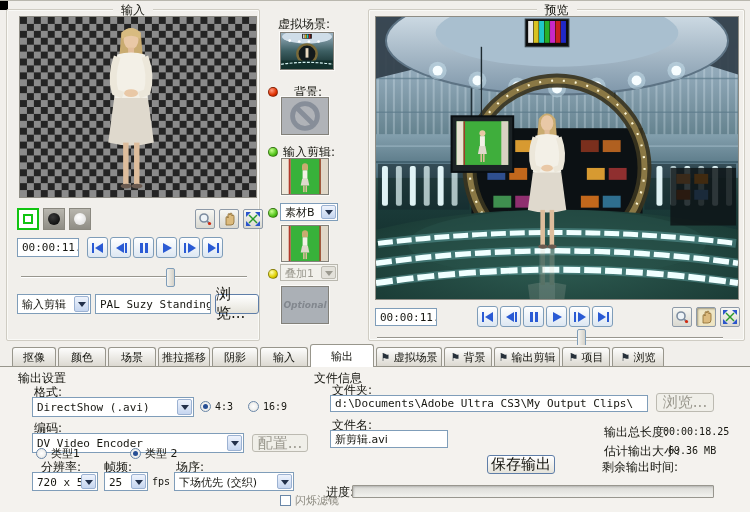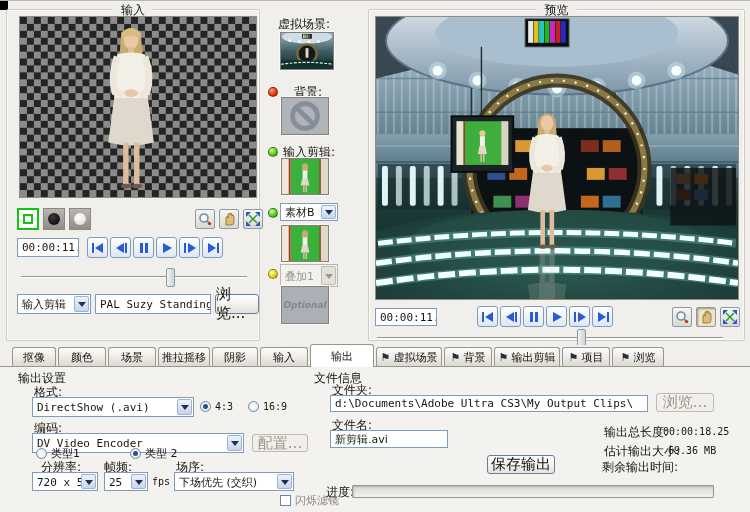--- a/index.html
+++ b/index.html
@@ -281,21 +281,21 @@
       <circle cx="24" cy="9" r="3" fill="#e9c8a6"></circle>
         <path d="M21,6 Q24,3 27,6 L27,12 L21,12 Z" fill="#c9ab70"></path>
       <rect x="21.5" y="12" width="5" height="9" fill="#f3f0e7"></rect>
       <path d="M21,21 L27,21 L28.5,28 L19.5,28 Z" fill="#dfd9cd"></path>
       <rect x="22" y="28" width="1.6" height="7" fill="#debd9c"></rect>
         <rect x="24.5" y="28" width="1.6" height="7" fill="#debd9c"></rect>
     </svg>
   </div>
 
   <span class="dot dot-yellow" style="left:268px;top:268px;"></span>
-  <div class="dd disabled" style="left:280px;top:263px;width:58px;height:23px;">
+  <div class="dd disabled" style="left:280px;top:263px;width:58px;height:17px;">
     <span class="dd-label">叠加1</span>
     <span class="dd-btn"></span>
   </div>
   <div class="thumb" style="left:281px;top:285px;width:48px;height:38px;background:#abb0b6;display:flex;align-items:center;justify-content:center;">
     <span style="font-size:9px;font-style:italic;font-weight:bold;color:#82878e;">Optional</span>
   </div>
 
   <div class="group" style="left:368px;top:8px;width:377px;height:332px;">
     <span class="group-title">预览</span>
 

